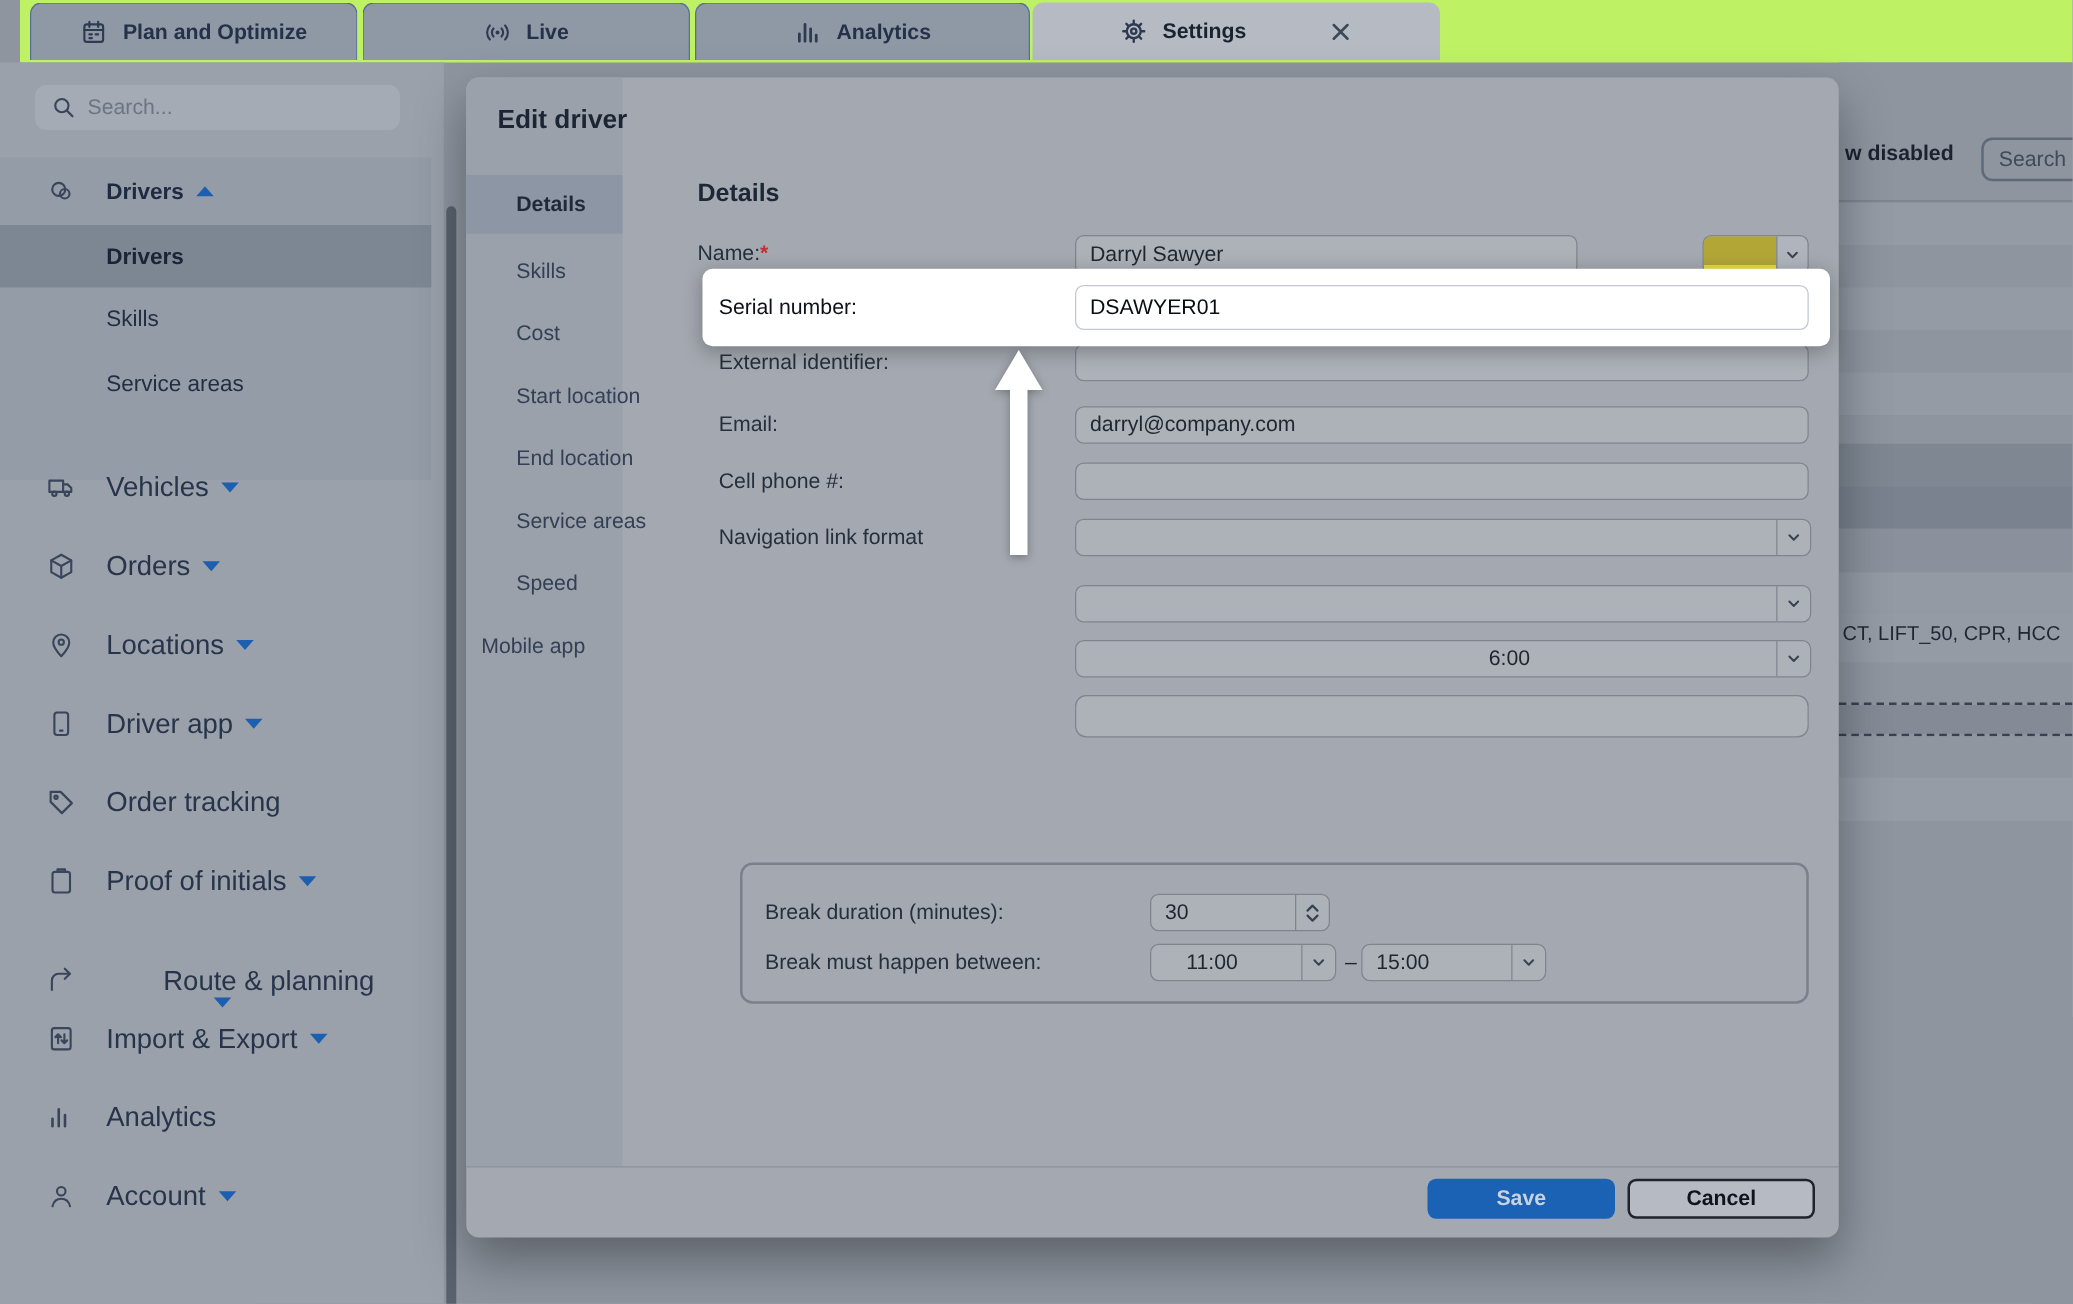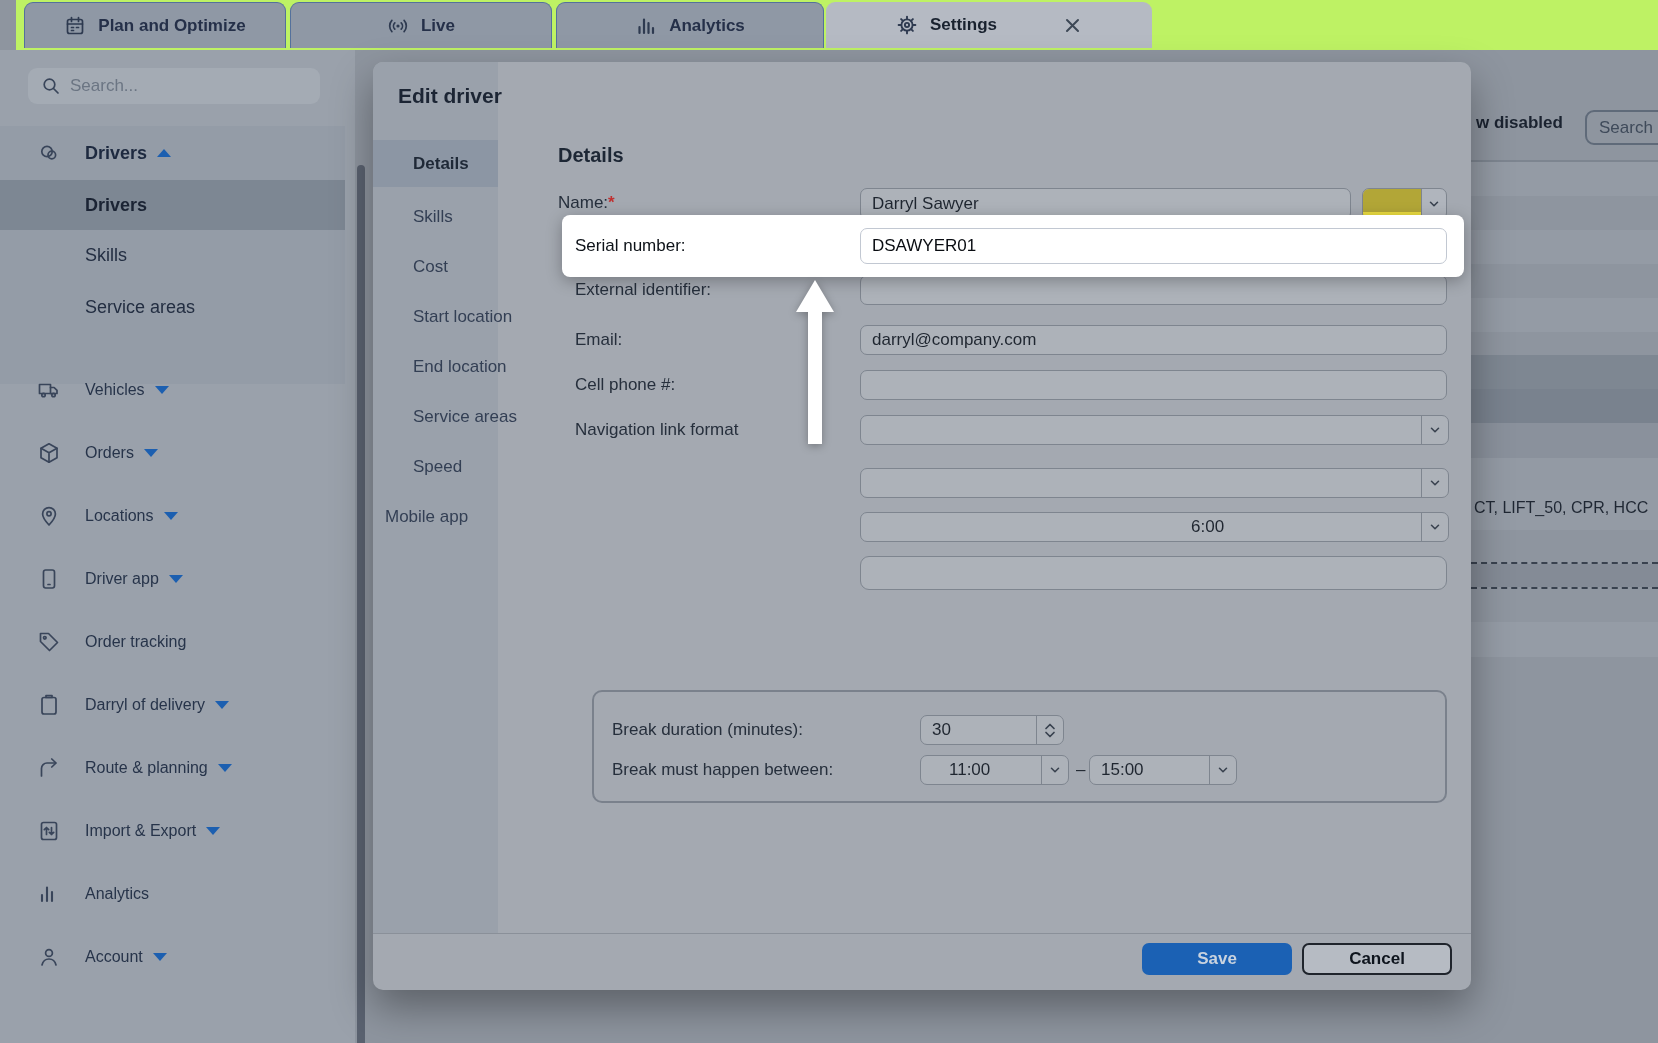--- a/index.html
+++ b/index.html
@@ -33,21 +33,21 @@
     font-family:inherit;
   }
   .search-wrap input::placeholder{color:#6b7583;}
   .search-wrap svg{position:absolute;left:13px;top:8px;}
 
   .drv-group{position:absolute;left:0;top:76px;width:345px;height:258px;background:#949ca7;}
   .drv-header{position:absolute;left:0;top:0;width:345px;height:54px;display:flex;align-items:center;}
   .drv-sub{position:absolute;left:0;width:345px;height:50px;display:flex;align-items:center;padding-left:85px;box-sizing:border-box;font-size:18px;color:#232e42;}
   .drv-sub.sel{background:#7d8793;font-weight:600;color:#1b2434;}
 
-  .nav-item{position:absolute;left:0;width:345px;height:63px;display:flex;align-items:center;font-size:16px;color:#27344a;}
+  .nav-item{position:absolute;left:0;width:345px;height:63px;display:flex;align-items:center;font-size:22px;color:#27344a;}
   .nav-item .nicon{position:absolute;left:37px;display:flex;}
   .nav-item .nlabel{margin-left:85px;}
   .side-icon{stroke:#39455a;}
   svg.icn{fill:none;stroke-width:1.7;stroke-linecap:round;stroke-linejoin:round;}
 
   .tri{width:0;height:0;display:inline-block;margin-left:10px;}
   .tri.up{border-left:7px solid transparent;border-right:7px solid transparent;border-bottom:8px solid #1c5fb0;}
   .tri.down{border-left:7px solid transparent;border-right:7px solid transparent;border-top:8px solid #1c5fb0;}
 
   .side-scrollbar{left:357px;top:165px;width:8px;height:890px;border-radius:4px;background:#5a6270;}
@@ -254,24 +254,24 @@
     <span class="nlabel">Driver app</span>
     <span class="tri down"></span>
   </div>
   <div class="nav-item" style="top:623px;">
     <span class="nicon">
       <svg class="icn side-icon" width="24" height="24" viewBox="0 0 24 24">
           <rect x="5" y="4.5" width="14" height="16.5" rx="2"></rect>
           <path d="M9 4.5v-2h6v2z"></path>
         </svg>
     </span>
-    <span class="nlabel">Darryl of delivery</span>
-    <span class="tri down"></span>
-  </div>
-  <div class="nav-item" style="top:686px;">
+    <span class="nlabel">Proof of initials</span>
+    <span class="tri down"></span>
+  </div>
+  <div class="nav-item" style="top:722px;flex-direction:column;">
     <span class="nicon">
       <svg class="icn side-icon" width="24" height="24" viewBox="0 0 24 24">
           <path d="M4.5 20v-7.5a5.5 5.5 0 0 1 5.5-5.5h8.5"></path>
           <path d="M14.8 3l4.2 4-4.2 4"></path>
         </svg>
     </span>
     <span class="nlabel">Route &amp; planning</span>
     <span class="tri down"></span>
   </div>
   <div class="nav-item" style="top:749px;">
@@ -360,21 +360,21 @@
   <div class="mtab" style="top:380px;">
       <span>Speed</span>
     </div>
   <div class="mtab" style="top:430px;padding-left:12px;">
       <span>Mobile app</span>
     </div>
 
   <div class="content-heading">Details</div>
 
   <div class="flabel" style="left:185px;top:131px;"><span>Name:</span><span class="req">*</span></div>
-  <div class="ginput" style="left:487px;top:126px;width:491px;height:32px;">
+  <div class="ginput" style="left:487px;top:126px;width:402px;height:32px;">
       <span>Darryl Sawyer</span>
     </div>
   <div class="colordd">
     <div class="swatch"></div>
     <div class="swatch-bright"></div>
     <div class="cell">
       <svg class="icn" width="14" height="14" viewBox="0 0 16 16" style="stroke:#39424f;stroke-width:1.8">
           <path d="M4 6l4 4 4-4"></path>
         </svg>
     </div>

